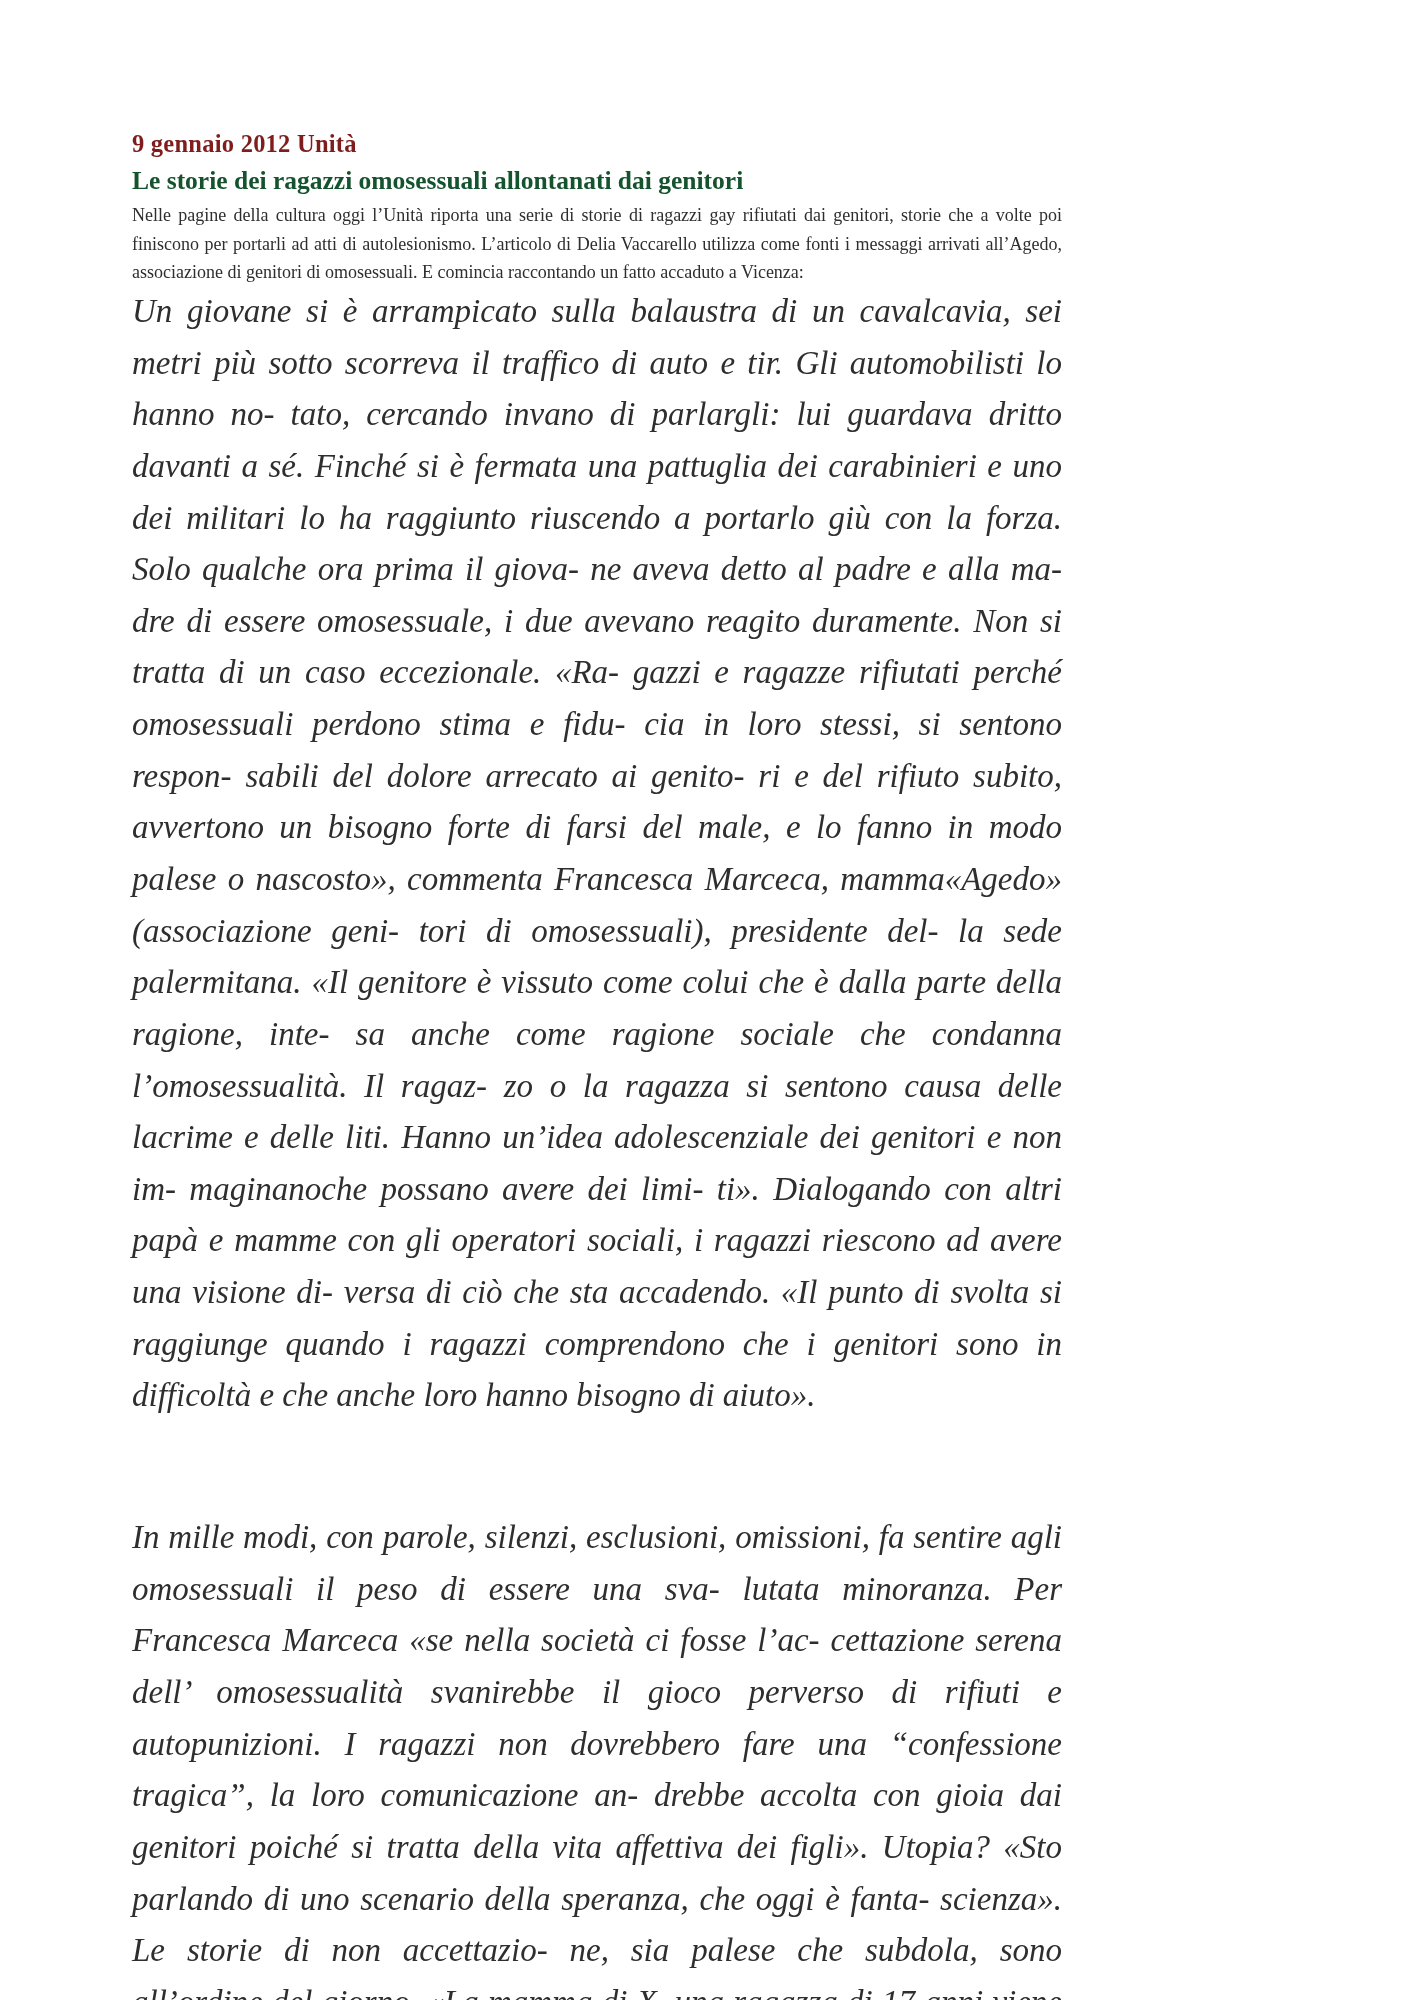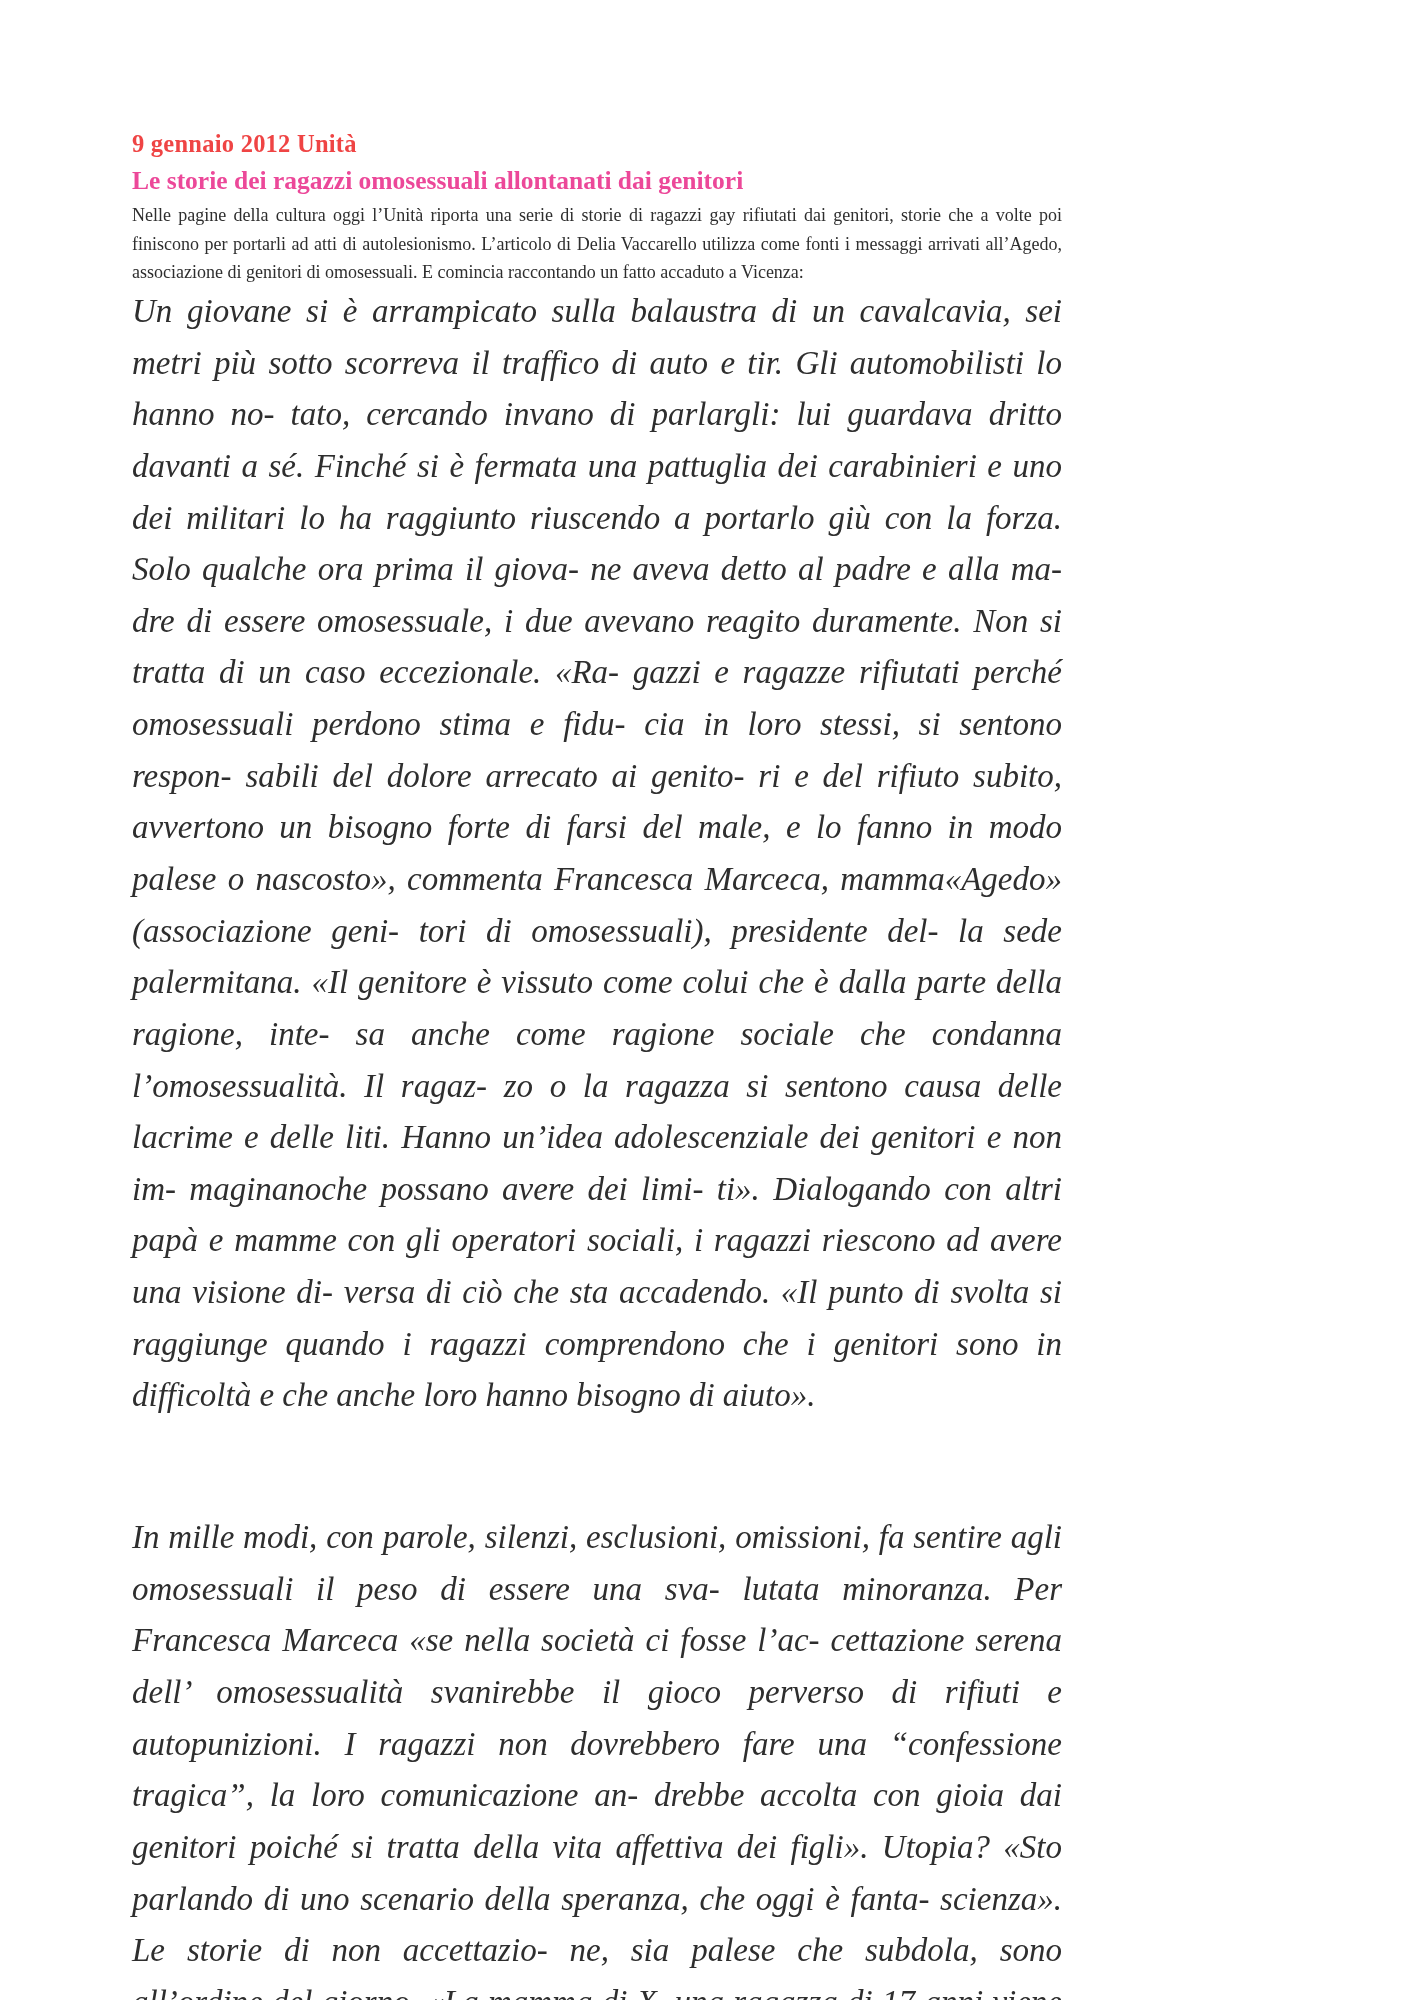--- a/index.html
+++ b/index.html
@@ -21,29 +21,29 @@
     padding: 128px 132px 40px 132px;
     background: #ffffff;
   }
   .content {
     width: 930px;
   }
   .source-line {
     font-weight: bold;
     font-size: 24.5px;
     line-height: 1.32;
-    color: #ef4444;
+    color: #7f1d1d;
     margin: 0 0 4px 0;
     letter-spacing: 0.01em;
   }
   .headline {
     font-weight: bold;
     font-size: 25.5px;
     line-height: 1.34;
-    color: #ec4899;
+    color: #14532d;
     margin: 0 0 3px 0;
   }
   p.body-roman {
     font-size: 18px;
     line-height: 1.565;
     text-align: justify;
     text-justify: inter-word;
     margin: 0;
     color: #2e2e2e;
     hyphens: none;

